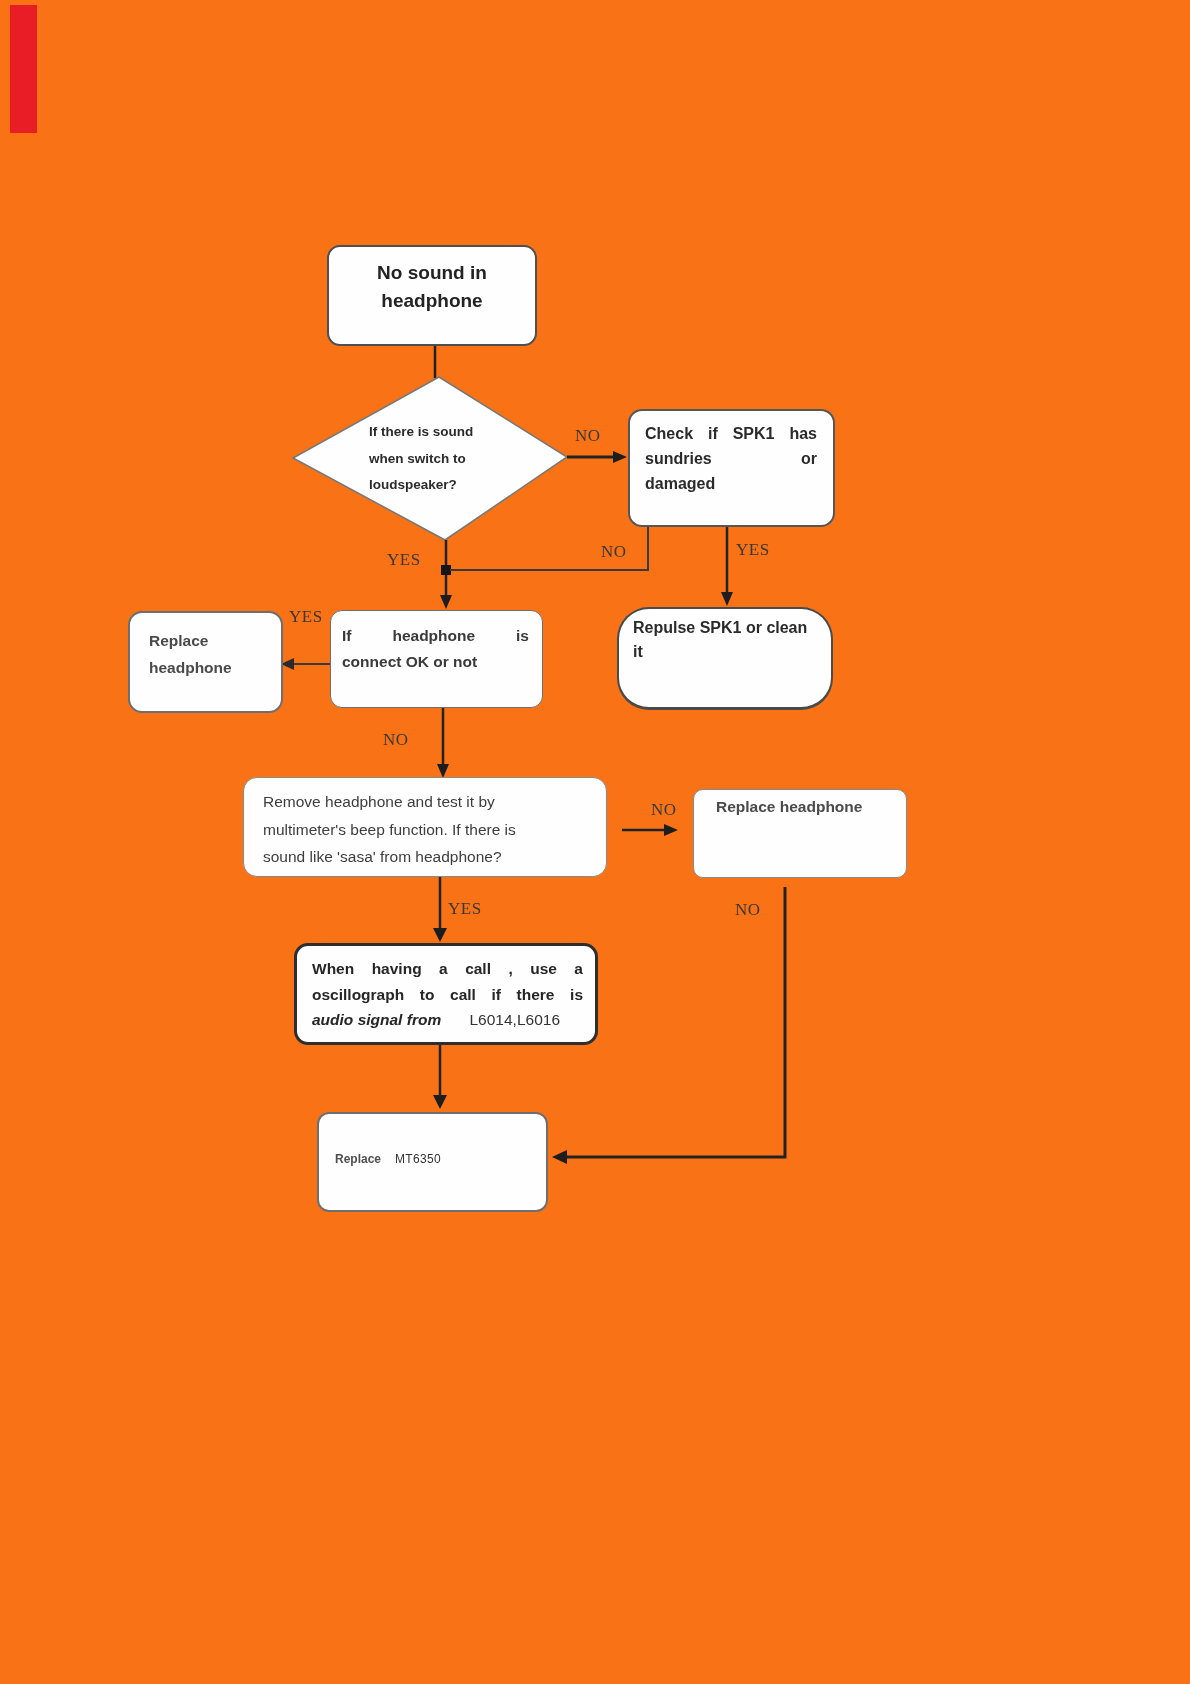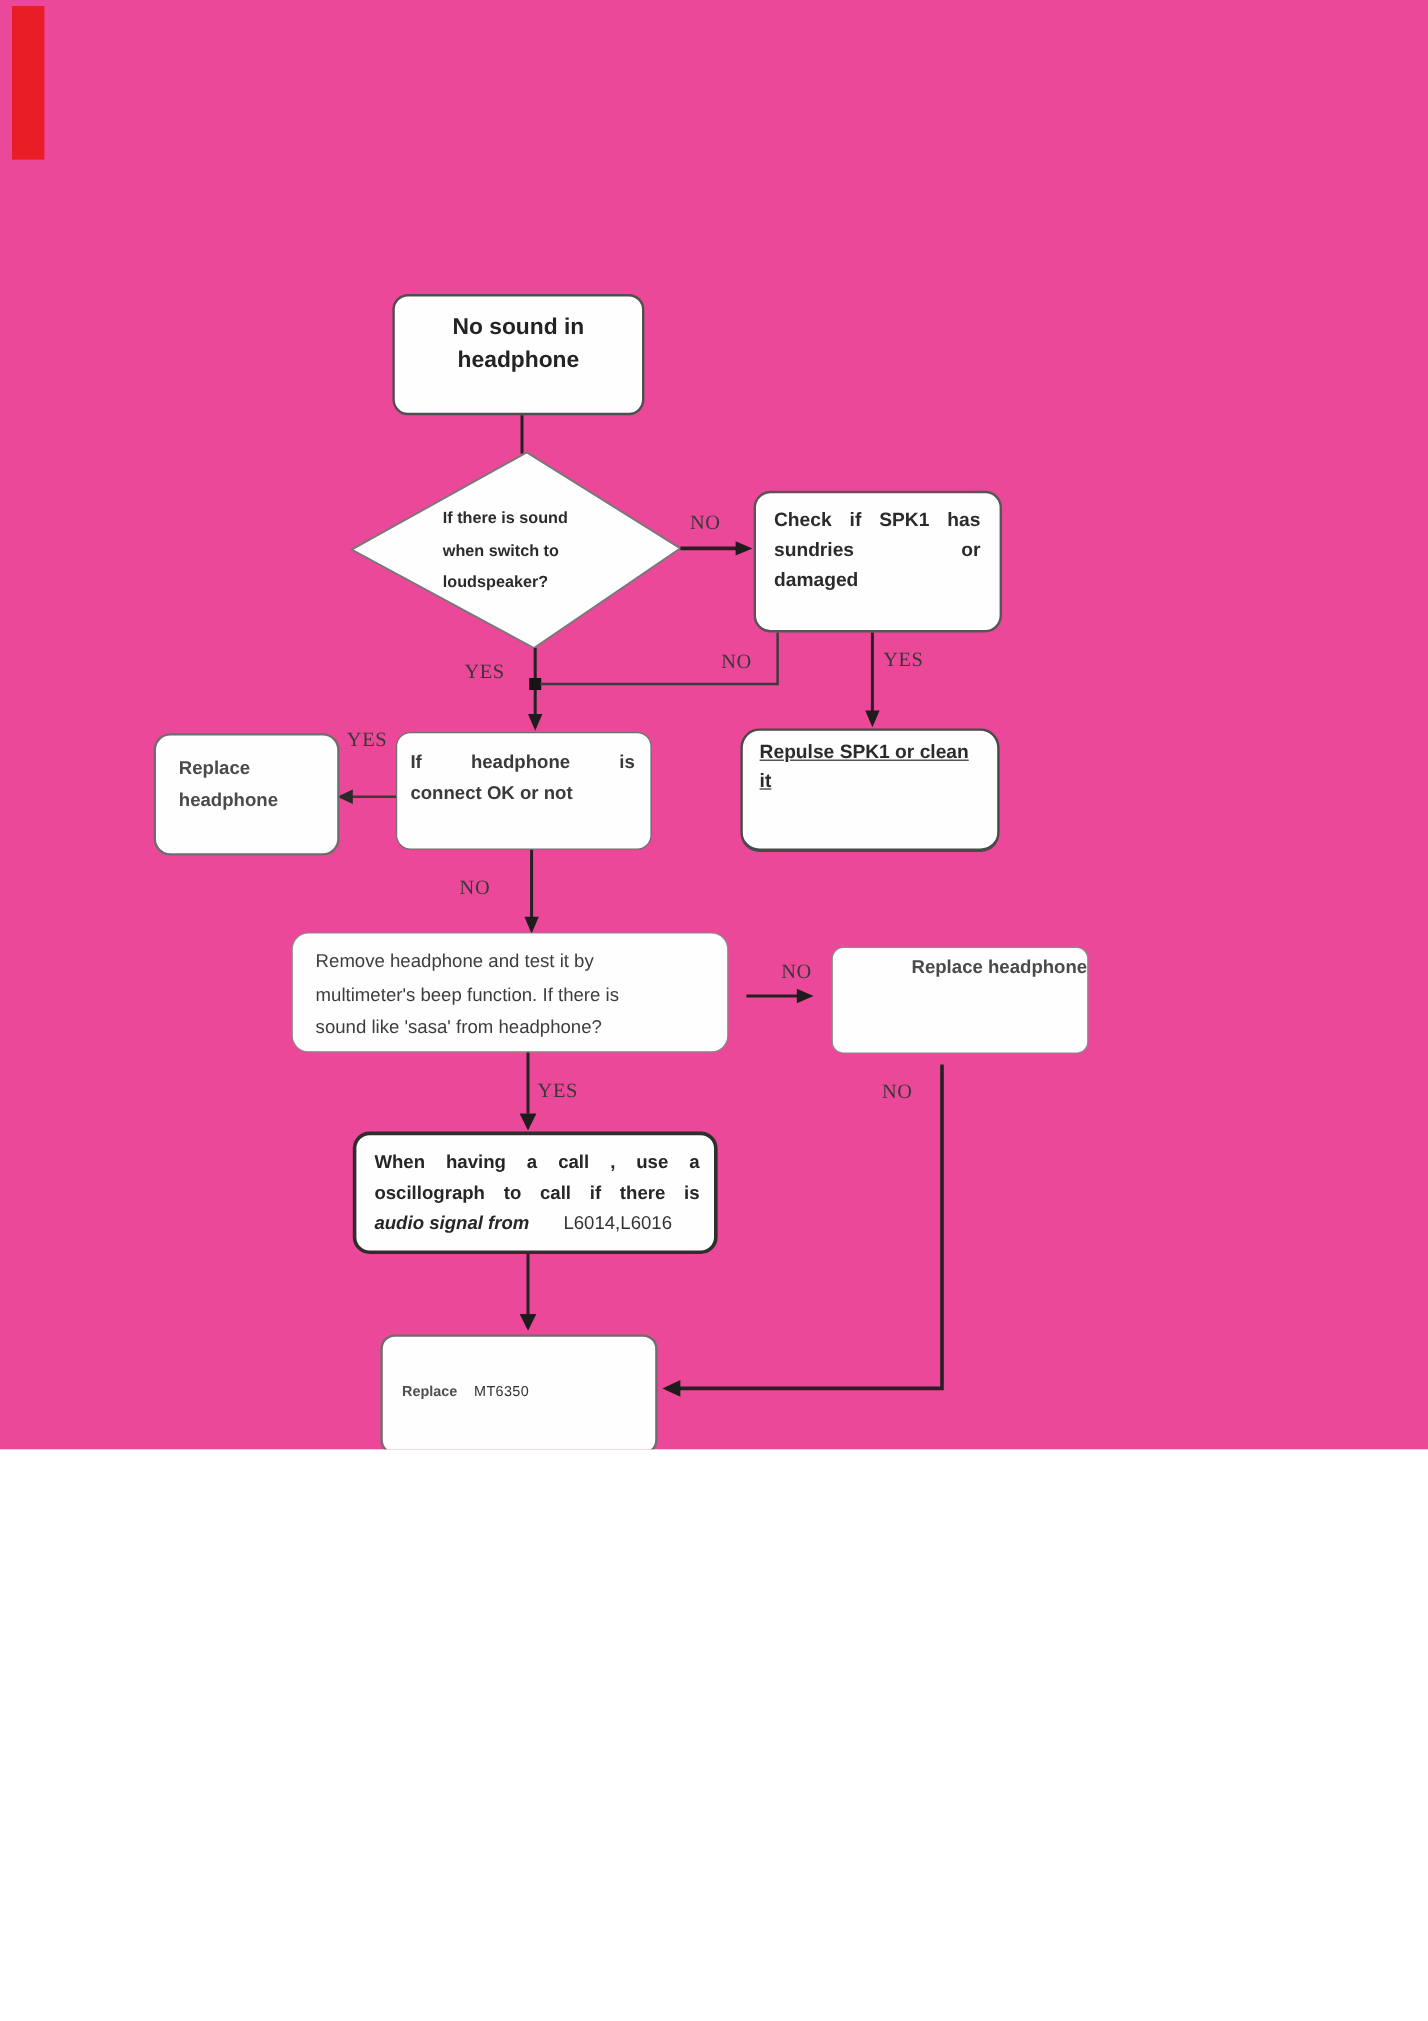--- a/index.html
+++ b/index.html
@@ -1,40 +1,40 @@
 <!DOCTYPE html>
 <html><head>
 <meta charset="utf-8">
 <style>
   html,body{margin:0;padding:0;background:#ffffff;}
-  .page{position:relative;width:1190px;height:1208px;background:#ec4899;overflow:hidden;
+  .page{position:relative;width:1190px;height:1684px;background:#f97316;overflow:hidden;
         font-family:"Liberation Sans",sans-serif;}
   .red-bar{position:absolute;left:10px;top:5px;width:27px;height:128px;background:#e91d25;}
   svg.connectors{position:absolute;left:0;top:0;}
   .box{position:absolute;background:#fffefe;box-sizing:border-box;color:#2b2b2b;}
   .jline{text-align:justify;text-align-last:justify;}
   .lbl{position:absolute;font-family:"Liberation Serif",serif;font-size:17px;color:#383838;
        letter-spacing:.5px;white-space:nowrap;}
 
   .b-start{left:327px;top:245px;width:210px;height:101px;border:2px solid #4f4f4f;border-radius:13px;
            padding-top:12px;text-align:center;font-size:19px;font-weight:bold;line-height:28px;color:#232323;}
   .d-text{position:absolute;left:369px;top:419px;width:132px;font-size:13.5px;font-weight:bold;
           line-height:26.5px;color:#2b2b2b;}
   .b-check{left:628px;top:409px;width:207px;height:118px;border:2px solid #565656;border-radius:14px;
            padding:10px 16px 0 15px;font-size:16px;font-weight:bold;line-height:25px;}
   .b-replace-left{left:128px;top:611px;width:155px;height:102px;border:2px solid #6e6e6e;border-radius:14px;
            padding:14px 0 0 19px;font-size:15.5px;font-weight:bold;line-height:27px;color:#4a4a4a;}
   .b-if{left:330px;top:610px;width:213px;height:98px;border:1.6px solid #6e6e6e;border-radius:12px;
            padding:12px 13px 0 11px;font-size:15.5px;font-weight:bold;line-height:25.5px;color:#3a3a3a;}
   .b-repulse{left:617px;top:607px;width:216px;height:103px;border:2px solid #4a4a4a;border-bottom-width:3px;
-           border-radius:16px;padding:7px 12px 4px 14px;font-size:16px;font-weight:bold;line-height:23.5px;text-decoration:underline;}
+           border-radius:32px;padding:7px 12px 4px 14px;font-size:16px;font-weight:bold;line-height:23.5px;}
   .b-remove{left:243px;top:777px;width:364px;height:100px;border:1.6px solid #8a8a8a;border-radius:14px;
            padding:10px 14px 0 19px;font-size:15.5px;line-height:27.5px;color:#3d3d3d;}
   .b-replace-right{left:693px;top:789px;width:214px;height:89px;border:1.6px solid #8a8a8a;border-radius:10px;
-           padding:8px 0 0 22px;font-size:15.5px;font-weight:bold;color:#4a4a4a;text-align:right;}
+           padding:8px 0 0 22px;font-size:15.5px;font-weight:bold;color:#4a4a4a;}
   .b-osc{left:294px;top:943px;width:304px;height:102px;border:3px solid #2e2e2e;border-radius:14px;
            padding:10px 12px 0 15px;font-size:15.5px;font-weight:bold;line-height:25.5px;color:#262626;}
   .b-mt{left:317px;top:1112px;width:231px;height:100px;border:2px solid #6e6e6e;border-radius:12px;
            padding:38px 0 0 16px;font-size:12px;}
   .mt-w1{font-weight:bold;color:#4f4f4f;}
   .mt-w2{color:#333333;margin-left:14px;letter-spacing:.3px;}
   .osc-l3 b{font-weight:bold;font-style:italic;}
   .osc-l3 span.reg{font-weight:normal;color:#333;padding-left:24px;}
 </style>
 </head>

